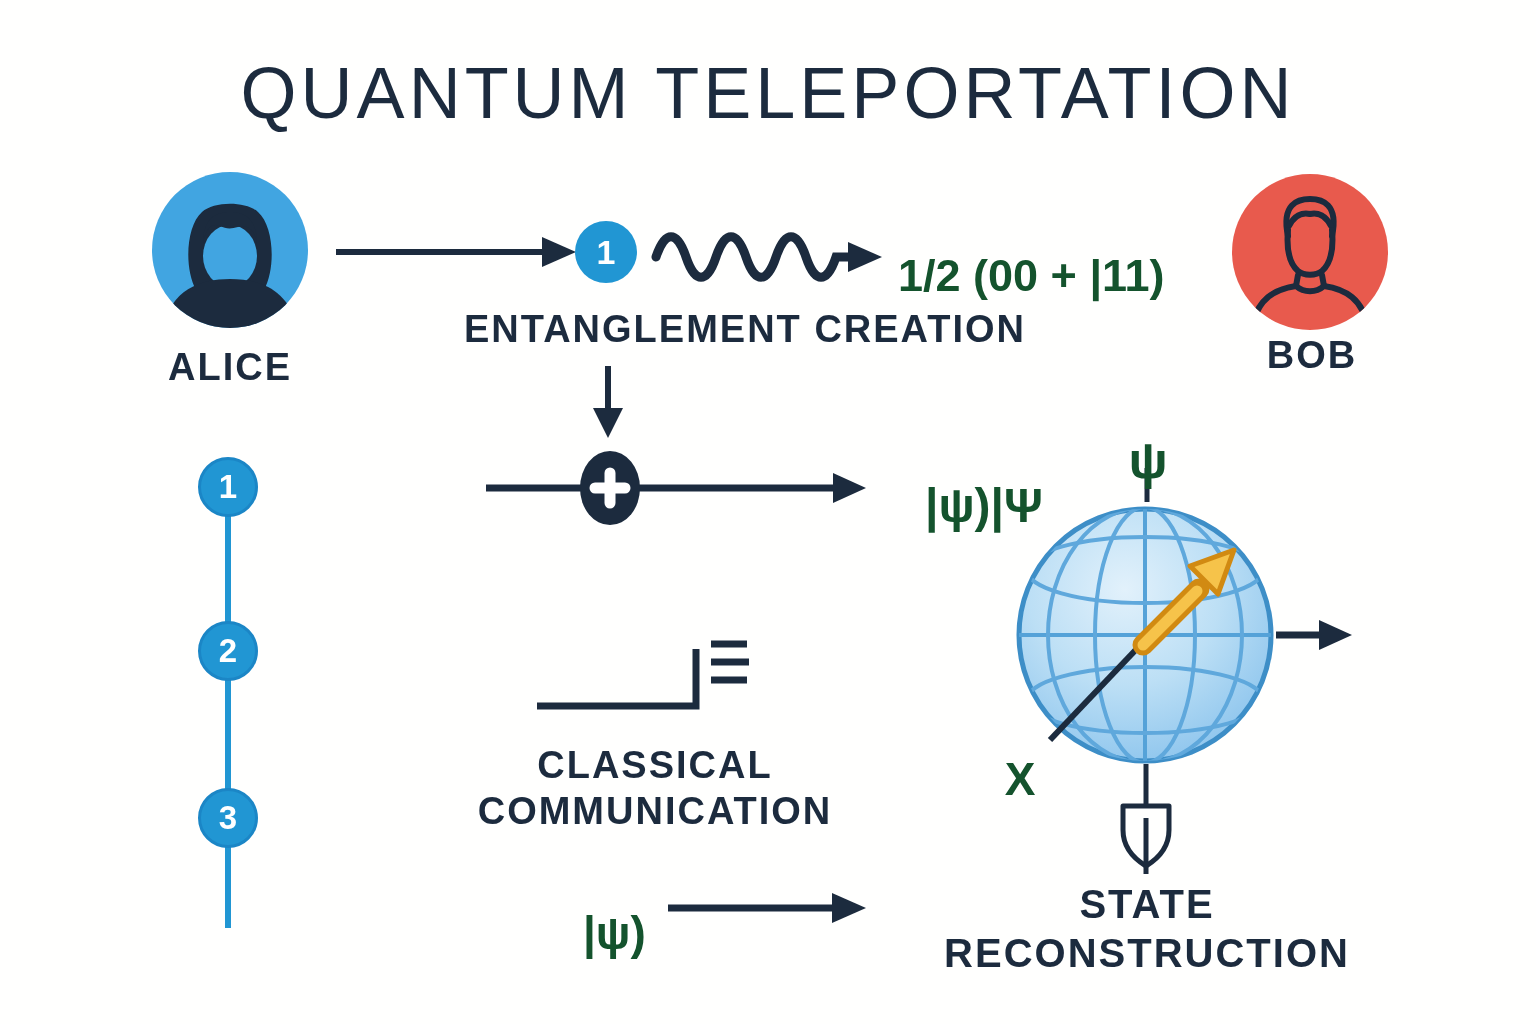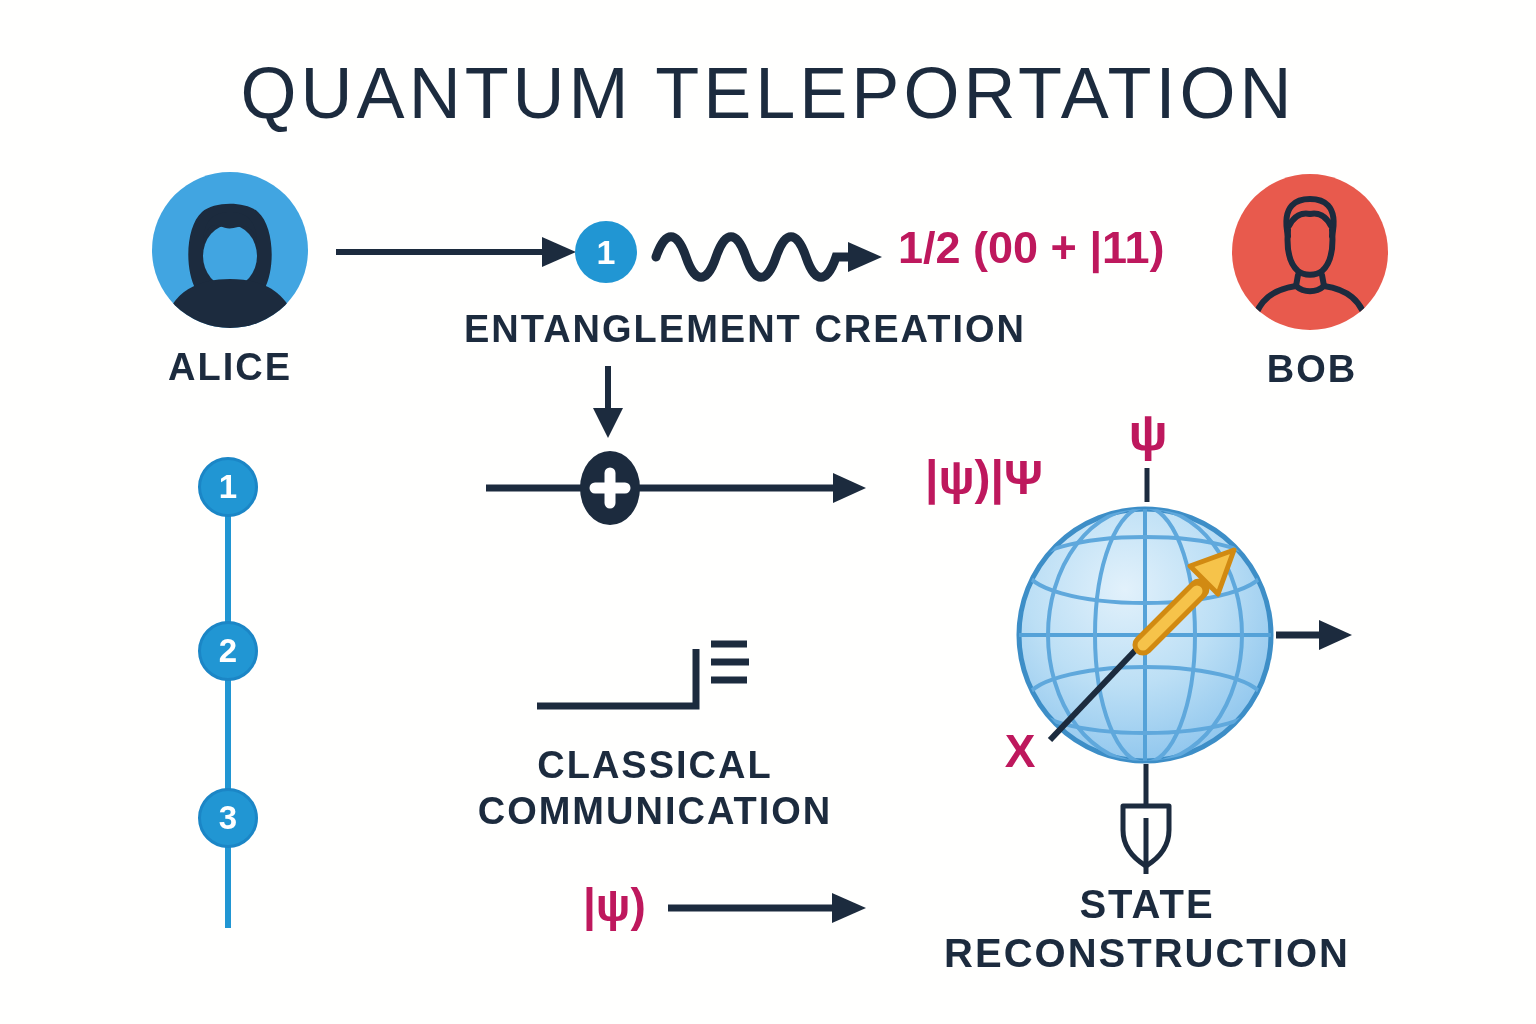--- a/index.html
+++ b/index.html
@@ -10,21 +10,21 @@
   .abs{position:absolute;}
   .lbl{
     position:absolute;font-weight:700;color:#1c2b3e;text-align:center;
     letter-spacing:2px;line-height:1.22;
   }
   .title{
     position:absolute;top:52px;left:0;width:1536px;text-align:center;
     font-size:72px;font-weight:400;letter-spacing:4px;color:#1c2b3e;
   }
   .math{
-    position:absolute;font-weight:600;color:#be185d;white-space:nowrap;
+    position:absolute;font-weight:600;color:#14532d;white-space:nowrap;margin-top:28px;
   }
   .badge{
     position:absolute;border-radius:50%;background:#2196d3;color:#ffffff;
     display:flex;align-items:center;justify-content:center;font-weight:700;
   }
   .badge.small{width:62px;height:62px;font-size:34px;}
   .badge.step{width:60px;height:60px;font-size:33px;border:3px solid #1b86c6;box-sizing:border-box;}
   svg{position:absolute;left:0;top:0;}
 </style>
 </head>
@@ -141,21 +141,21 @@
       </defs>
     <circle cx="78" cy="78" r="78" fill="#e85a4d"></circle>
     <g clip-path="url(#bClip)" fill="none" stroke="#1c2b3e" stroke-width="6" stroke-linecap="round">
       <path d="M56,62 C49,30 66,25 78,25 C90,25 107,30 100,62"></path>
       <path d="M57,52 C62,42 70,38 78,40 C86,38 94,42 99,52"></path>
       <path d="M56,56 C54,78 58,90 66,97 C72,102 84,102 90,97 C98,90 102,78 100,56"></path>
       <path d="M66,101 L64,112 M90,101 L92,112"></path>
       <path d="M20,156 C24,124 44,115 64,112 C72,119 84,119 92,112 C112,115 132,124 136,156"></path>
     </g>
   </svg>
-  <div class="lbl" style="left:1192px;top:346px;width:240px;font-size:38px;">BOB</div>
+  <div class="lbl" style="left:1192px;top:332px;width:240px;font-size:38px;">BOB</div>
 
   <div class="badge small" style="left:575px;top:221px;">1</div>
 
   <div class="math" style="left:898px;top:222px;font-size:45px;">1/2 (00 + |11)</div>
 
   <div class="lbl" style="left:395px;top:306px;width:700px;font-size:38px;">ENTANGLEMENT CREATION</div>
 
   <div class="math" style="left:925px;top:450px;font-size:48px;">|ψ)|Ψ</div>
 
 

